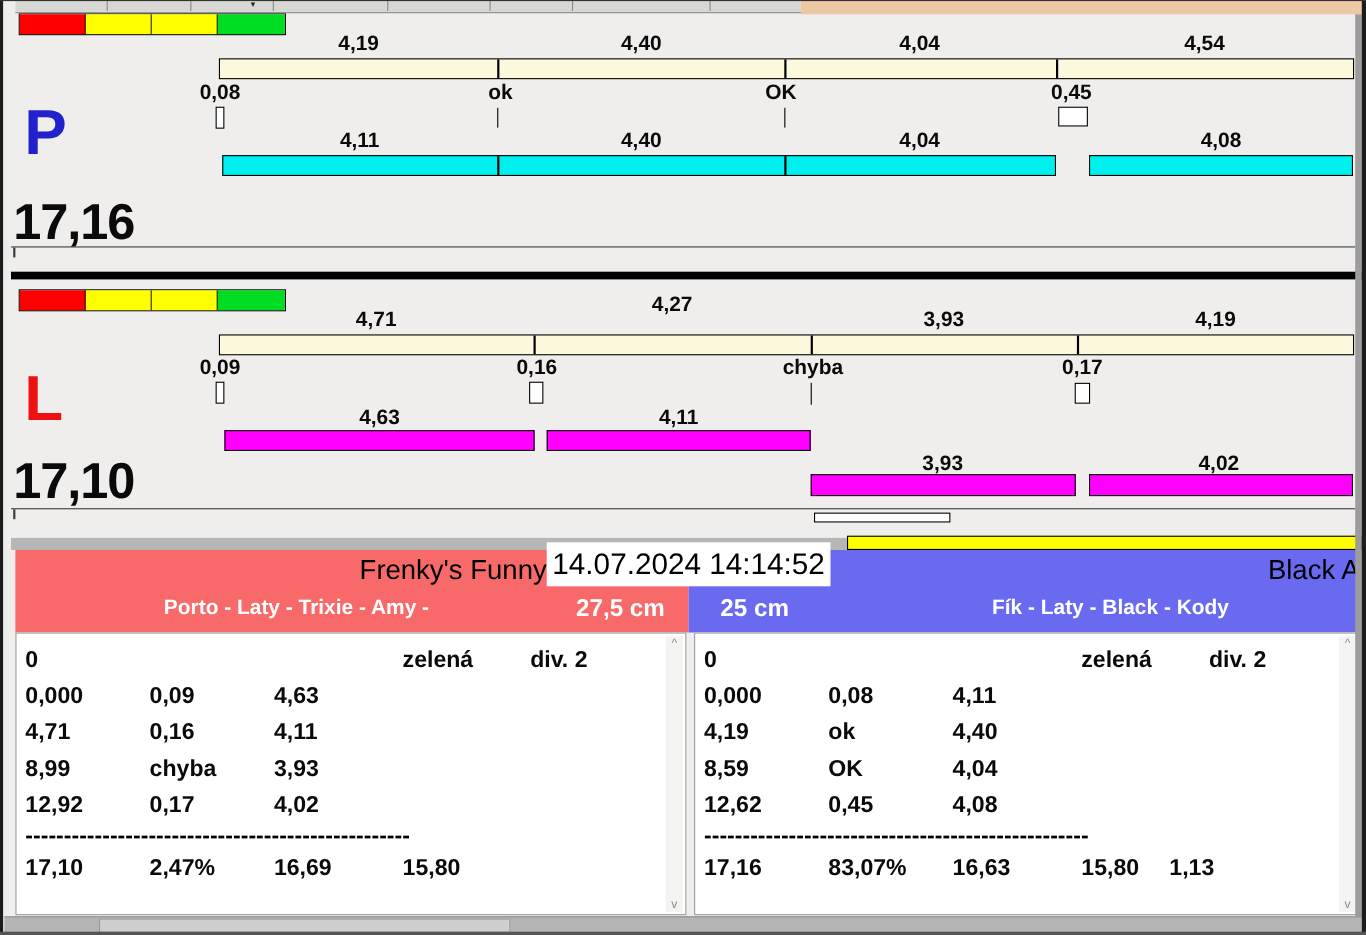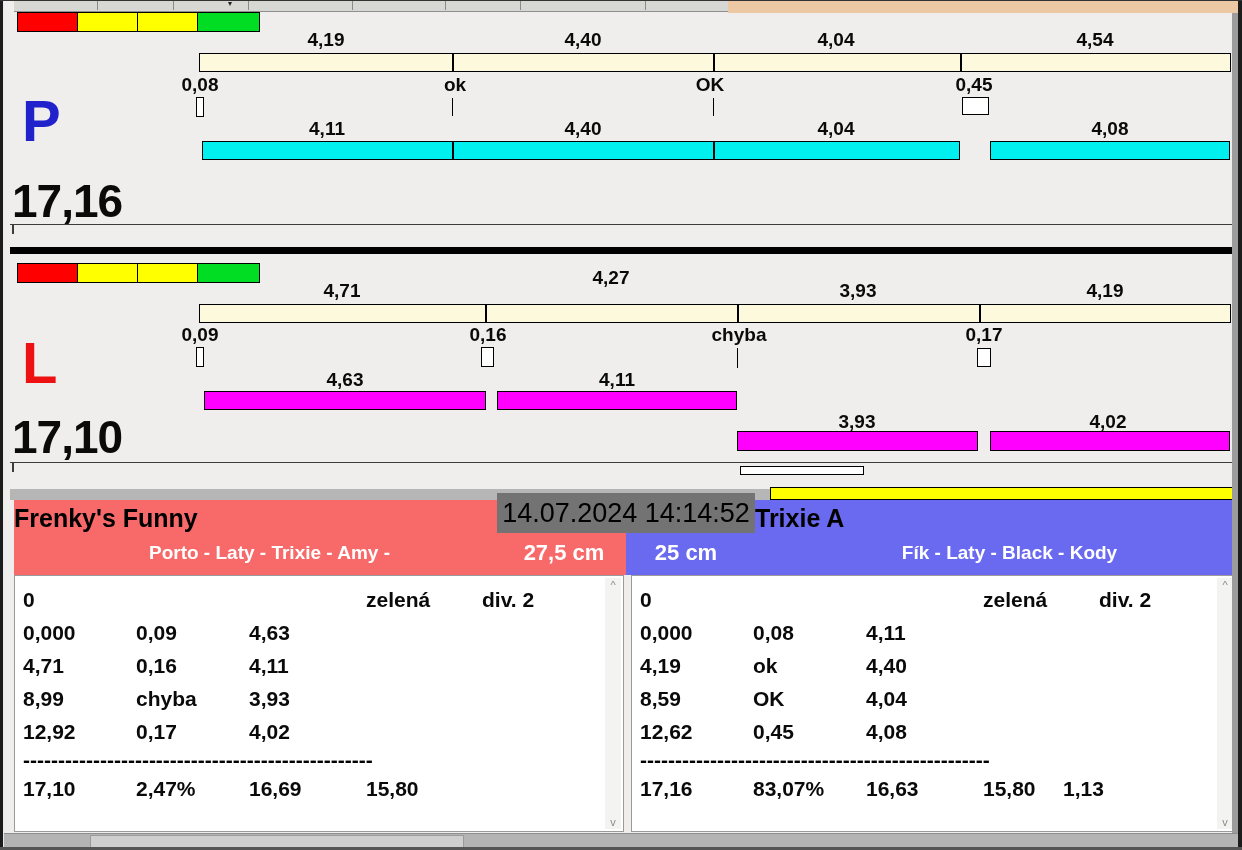--- a/index.html
+++ b/index.html
@@ -37,21 +37,21 @@
   .lane-total{position:absolute;left:12px;font-weight:700;font-size:46px;line-height:1;
               color:#0a0a0a;letter-spacing:-1px;}
   #lane-total-0{top:178px;}
   #lane-total-1{top:414px;}
   .thick-divider{left:10px;top:247px;width:1228px;height:7px;background:#000;z-index:3;}
   
   .band{left:10px;top:489px;width:1228px;height:11px;background:#b6b6b6;z-index:2;}
   .card-header{position:absolute;top:500px;height:75px;z-index:4;}
   #left-header{left:14px;width:612px;}
   #right-header{left:626px;width:610px;}
-  .hdr-title{position:absolute;top:4px;text-align:left;font-weight:700;font-size:25px;color:#000;}
+  .hdr-title{position:absolute;top:4px;text-align:right;font-weight:400;font-size:25px;color:#000;}
   #left-header .hdr-title{left:0;width:483px;}
   #right-header .hdr-title{left:129px;width:481px;}
   .hdr-sub{position:absolute;top:42px;text-align:center;font-weight:700;font-size:19px;color:#fff;margin-left:14px;}
   #left-header .hdr-sub{left:0;width:483px;}
   #right-header .hdr-sub{left:129px;width:481px;}
   .hdr-height{position:absolute;top:40px;text-align:center;font-weight:700;font-size:22px;color:#fff;}
   #left-header .hdr-height{left:494px;width:112px;}
   #right-header .hdr-height{left:4px;width:112px;}
   .card-body{position:absolute;top:575px;height:257px;background:#fff;border:1px solid #9a9a9a;
              box-sizing:border-box;z-index:4;}
@@ -61,21 +61,21 @@
   .trow{display:grid;grid-template-columns:113px 113px 117px 116px 1fr;height:33px;
         line-height:33px;padding-left:8px;}
   .totals-row{grid-template-columns:113px 113px 117px 80px 1fr;}
   .tcell{font-weight:700;font-size:21px;color:#0a0a0a;white-space:nowrap;}
   .sep-row{height:24px;line-height:24px;padding-left:8px;font-weight:700;font-size:21px;
            white-space:nowrap;overflow:hidden;width:390px;}
   .vscroll{position:absolute;top:2px;right:2px;bottom:2px;width:16px;background:#f3f3f1;}
   .scroll-arrow{position:absolute;left:0;width:16px;height:14px;font-size:11px;color:#8a8a8a;
                 text-align:center;line-height:14px;}
   .scroll-arrow.up{top:0;} .scroll-arrow.down{bottom:0;}
-  .datetime{left:497px;top:493px;width:258px;height:40px;background:#737373;color:#000;
+  .datetime{left:497px;top:493px;width:258px;height:40px;background:#ffffff;color:#000;
             font-size:27px;text-align:center;line-height:40px;z-index:6;white-space:nowrap;}
   .hstrip{left:3px;top:833px;width:1235px;height:14px;background:#b4b4b4;border-top:1px solid #8e8e8e;z-index:5;}
   .hthumb{position:absolute;left:87px;top:1px;width:372px;height:11px;background:#cfcfcf;border:1px solid #9a9a9a;}
 </style>
 </head>
 <body>
 
 <div class="abs b-top"></div>
 <div class="abs b-left"></div>
 <div class="abs b-left2"></div>
@@ -170,21 +170,21 @@
 <div class="abs thick-divider"></div>
 
 <div class="abs band"></div>
 
 <div class="card-header" id="left-header" style="background: rgb(248, 106, 106);">
   <div class="hdr-title">Frenky's Funny</div>
   <div class="hdr-sub">Porto - Laty - Trixie - Amy -</div>
   <div class="hdr-height">27,5 cm</div>
 </div>
 <div class="card-header" id="right-header" style="background: rgb(106, 106, 240);">
-  <div class="hdr-title">Trixie A</div>
+  <div class="hdr-title">Black A</div>
   <div class="hdr-sub">Fík - Laty - Black - Kody</div>
   <div class="hdr-height">25 cm</div>
 </div>
 
 <div class="card-body" id="left-body">
   <div class="rows" id="left-rows">
       <div class="trow">
         <span class="tcell">0</span>
         <span class="tcell"></span>
         <span class="tcell"></span>

